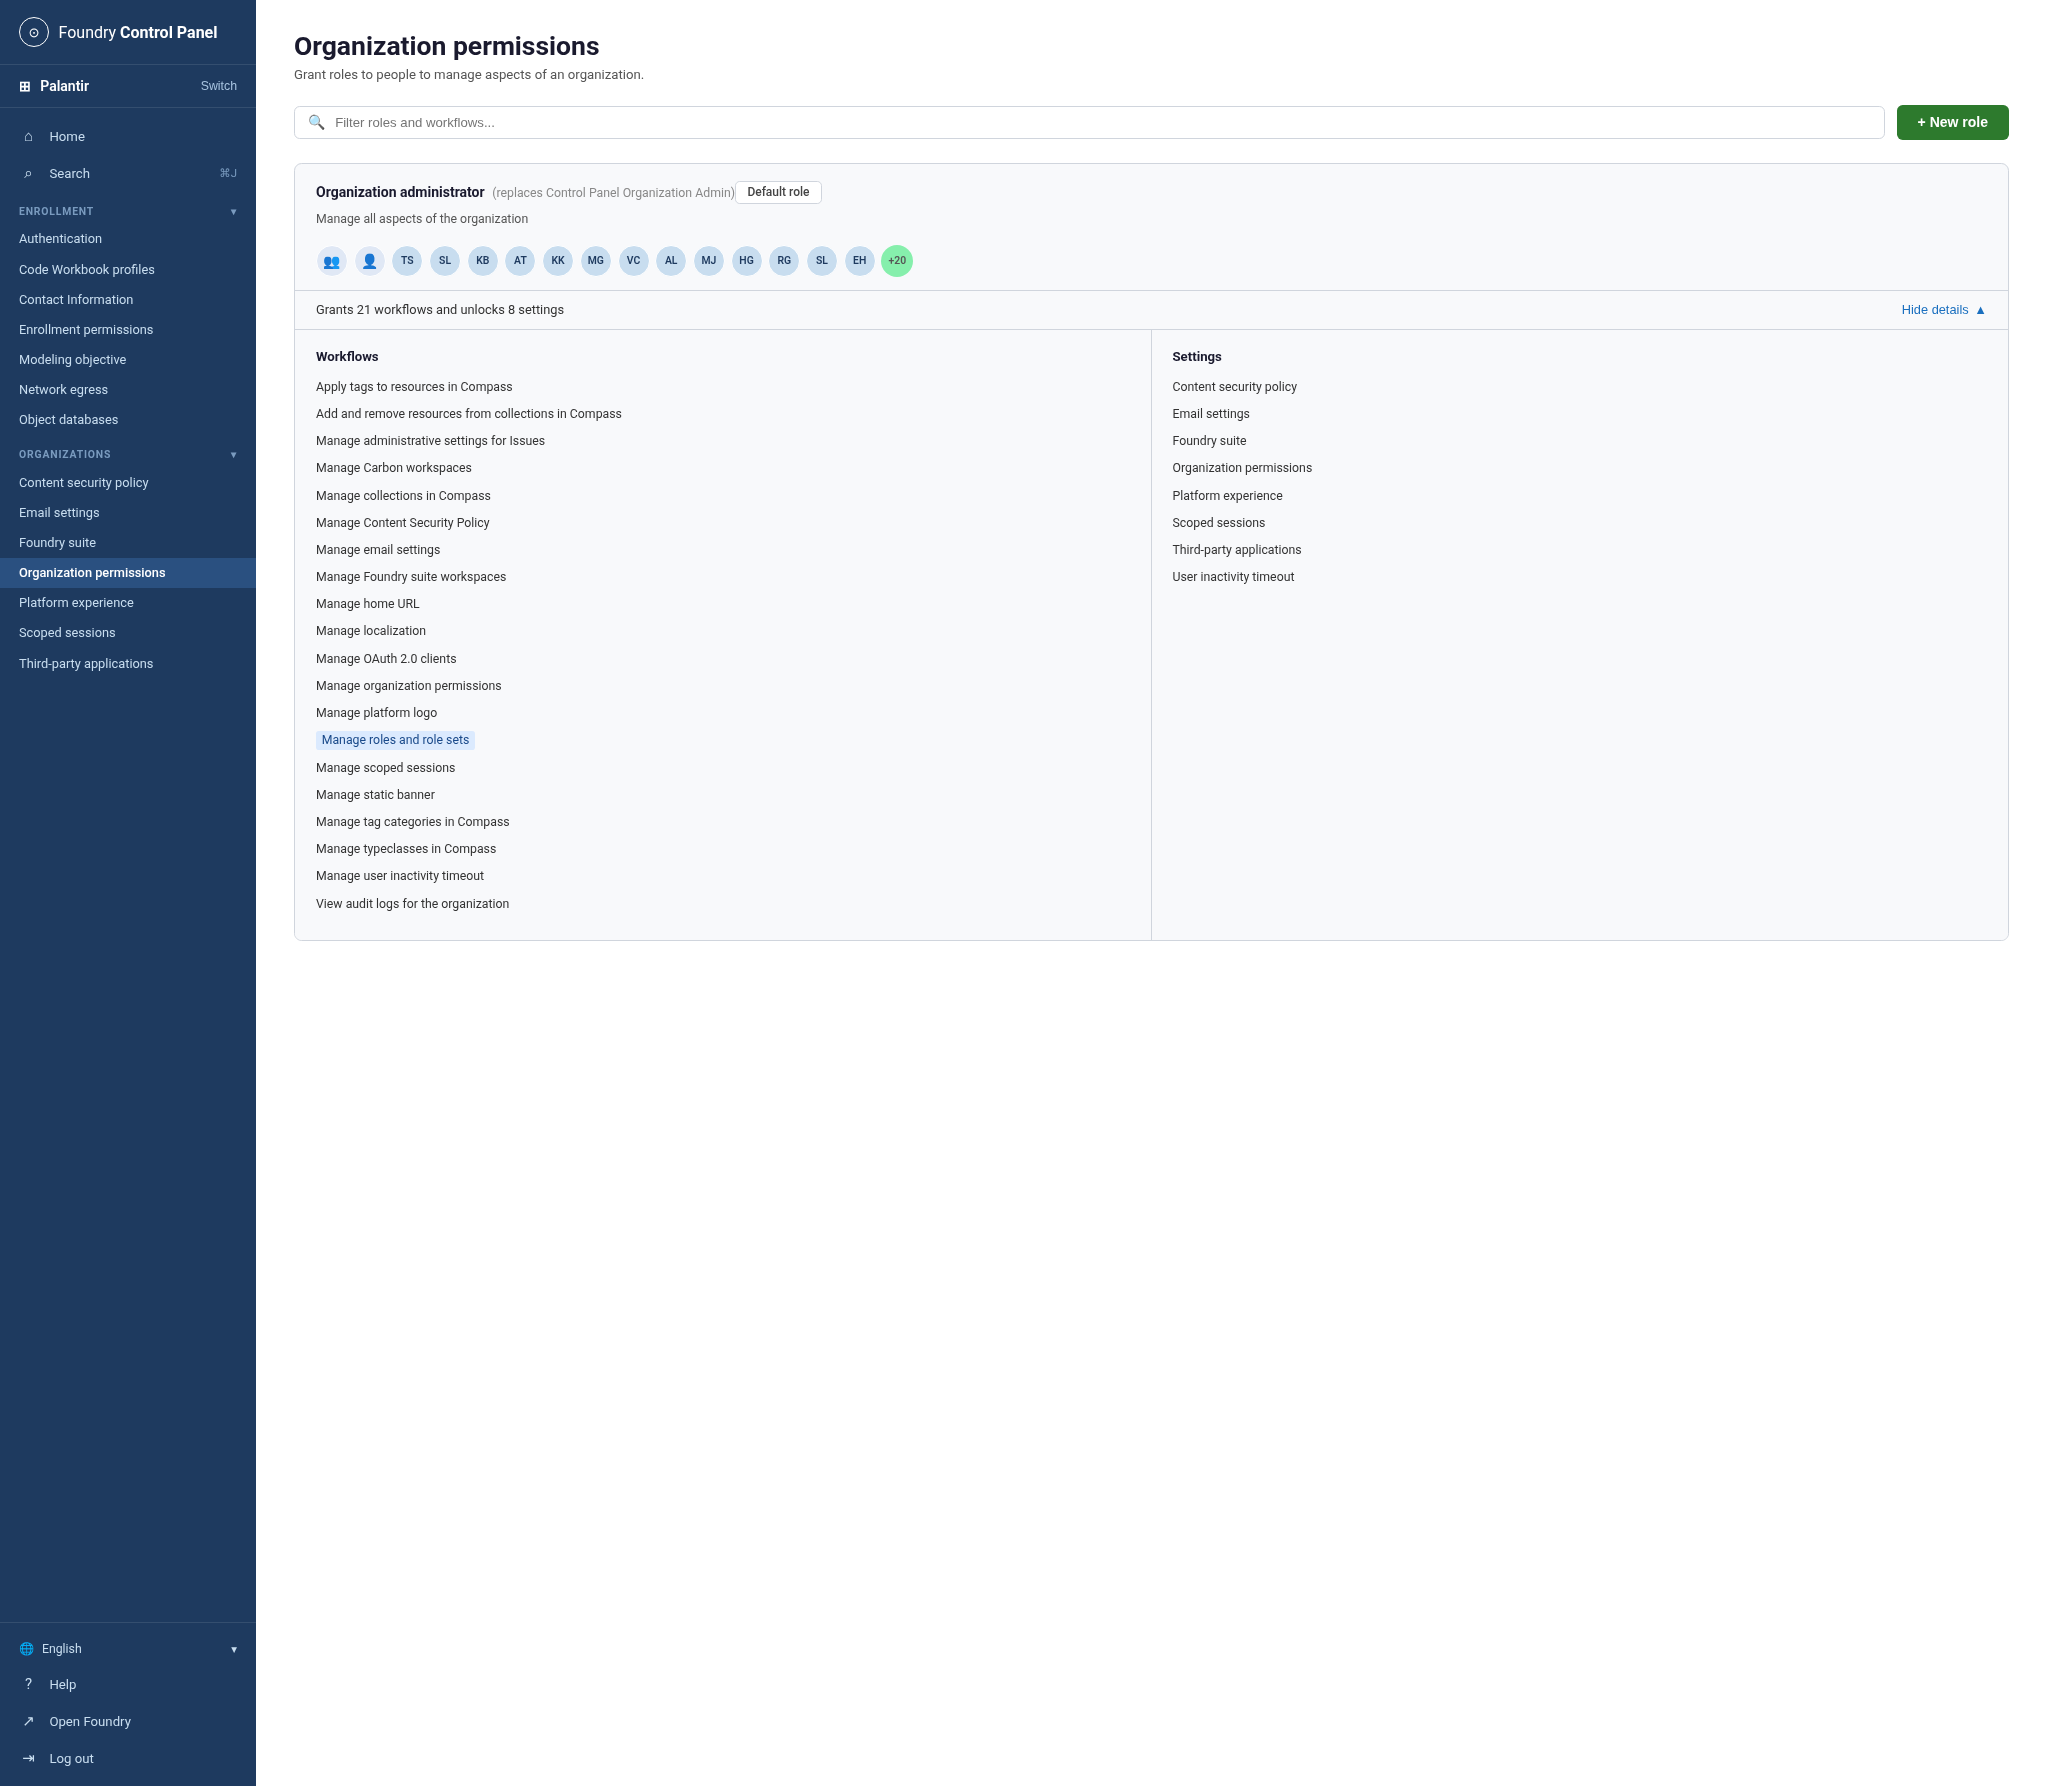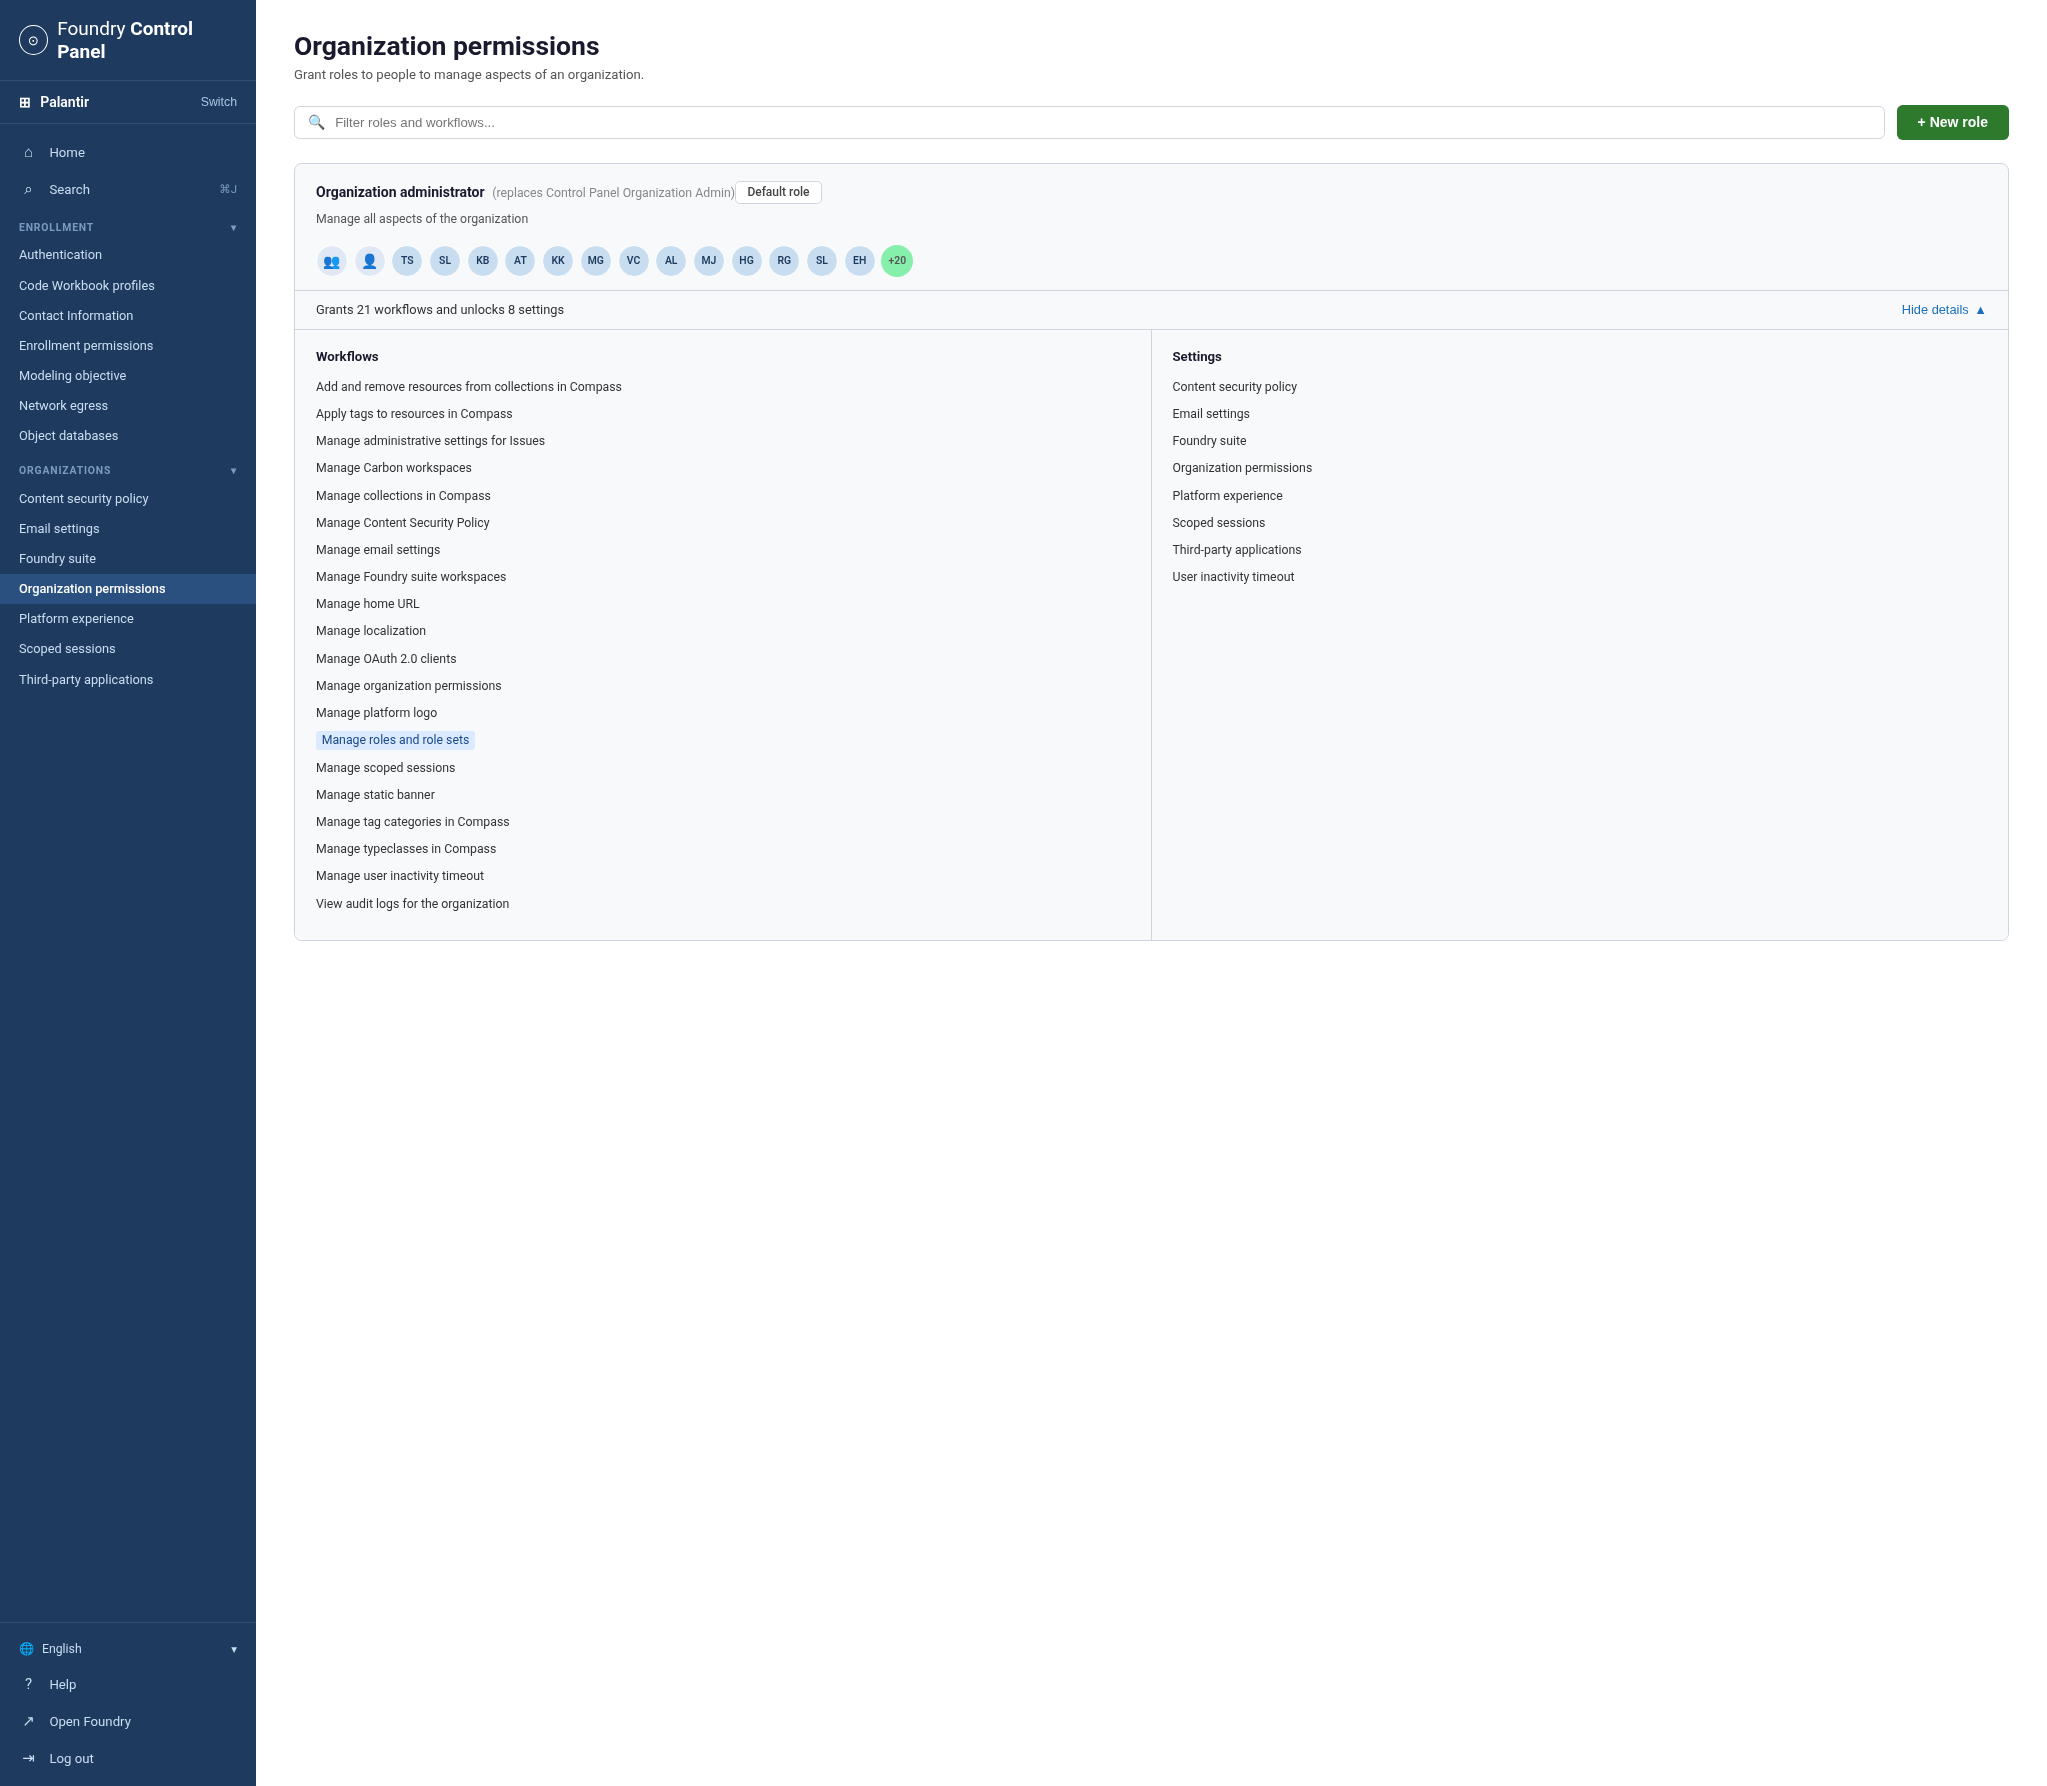--- a/index.html
+++ b/index.html
@@ -25,21 +25,21 @@
       border-bottom: 0.9px solid rgba(255,255,255,0.1);
     }
     .sidebar-logo .logo-icon {
       width: 30px; height: 30px;
       border: 1.9px solid #fff;
       border-radius: 50%;
       display: flex; align-items: center; justify-content: center;
       font-size: 13.2px;
     }
     .sidebar-logo .logo-text {
-      font-size: 19px;
+      font-size: 16px;
       font-weight: 400;
       color: #fff;
     }
     .sidebar-logo .logo-text strong { font-weight: 700; }
 
     .sidebar-palantir {
       display: flex;
       align-items: center;
       justify-content: space-between;
       padding: 13.2px 19px;
@@ -371,22 +371,22 @@
       <span class="role-summary-text">Grants 21 workflows and unlocks 8 settings</span>
       <button class="hide-details-btn">
         <span>Hide details</span>
         <span>▲</span>
       </button>
     </div>
 
     <div class="role-details">
       <div class="details-col">
         <div class="details-col-title">Workflows</div>
+        <div class="details-item">Apply tags to resources in Compass</div>
         <div class="details-item">Add and remove resources from collections in Compass</div>
-        <div class="details-item">Apply tags to resources in Compass</div>
         <div class="details-item">Manage administrative settings for Issues</div>
         <div class="details-item">Manage Carbon workspaces</div>
         <div class="details-item">Manage collections in Compass</div>
         <div class="details-item">Manage Content Security Policy</div>
         <div class="details-item">Manage email settings</div>
         <div class="details-item">Manage Foundry suite workspaces</div>
         <div class="details-item">Manage home URL</div>
         <div class="details-item">Manage localization</div>
         <div class="details-item">Manage OAuth 2.0 clients</div>
         <div class="details-item">Manage organization permissions</div>

